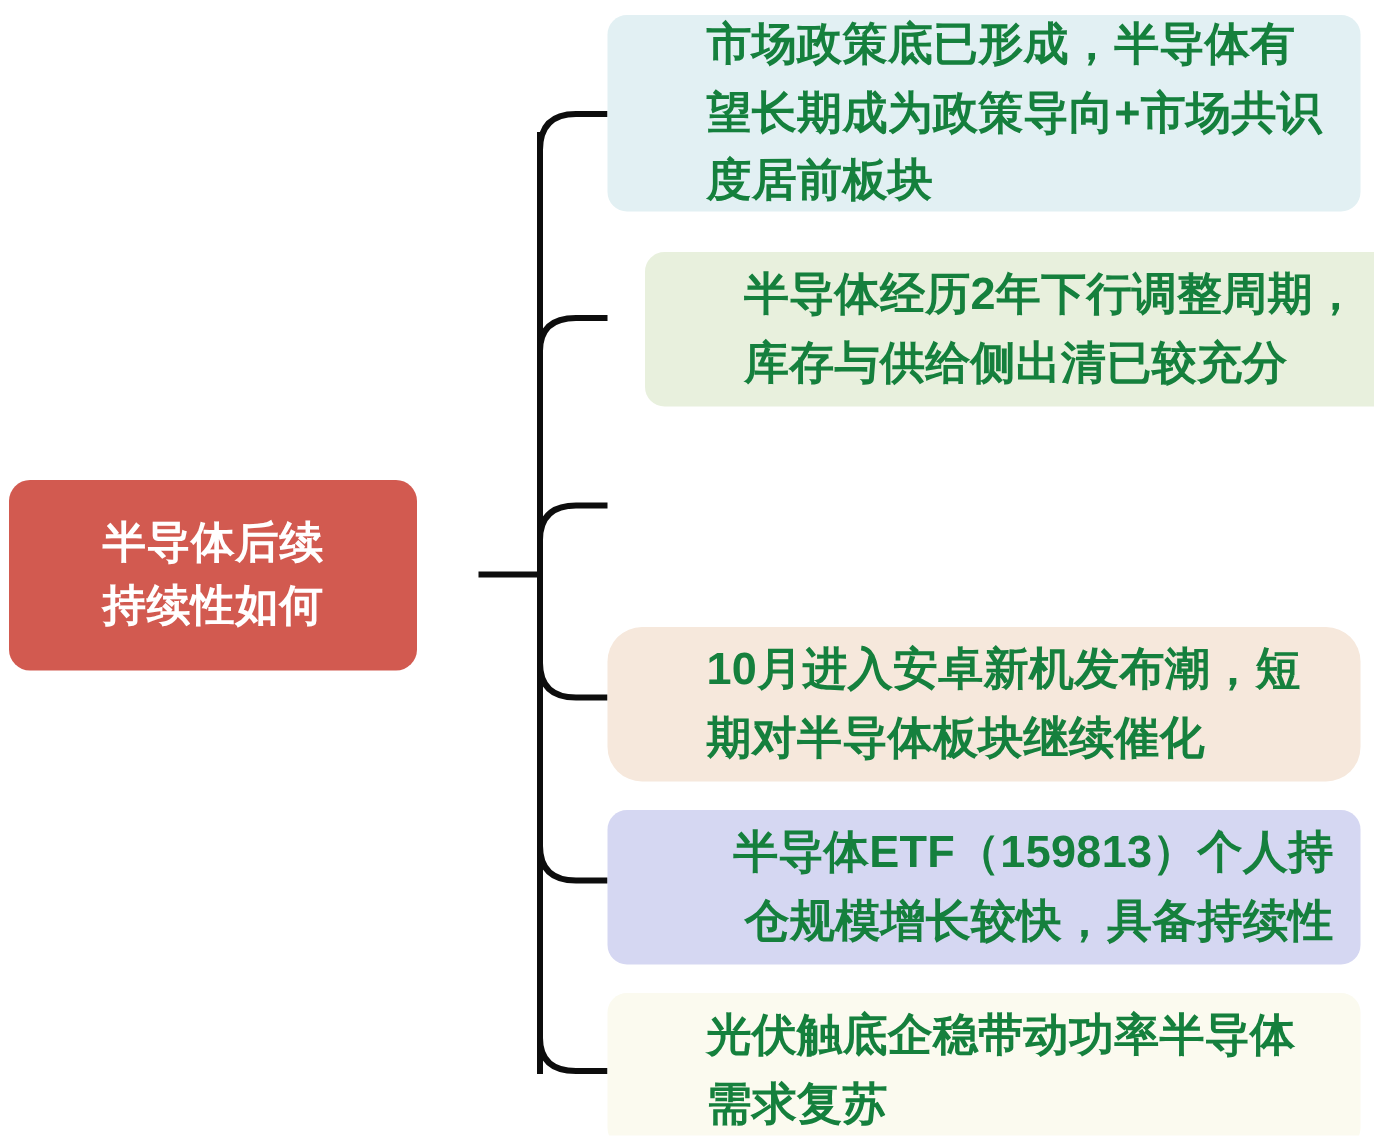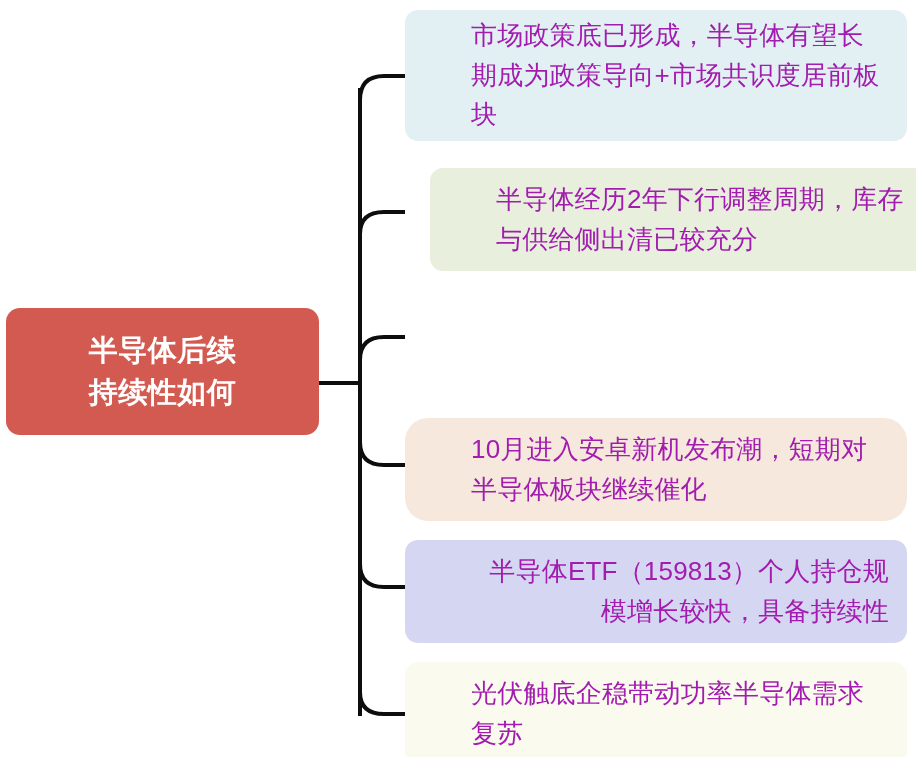--- a/index.html
+++ b/index.html
@@ -23,22 +23,22 @@
     position: absolute;
     left: 0;
     top: 0;
     width: 916px;
     height: 757px;
     pointer-events: none;
   }
   .root-node {
     position: absolute;
     left: 6px;
-    top: 308px;
-    width: 313px;
+    top: 320px;
+    width: 272px;
     height: 127px;
     border-radius: 14px;
     background: #d25a50;
     display: flex;
     align-items: center;
     justify-content: center;
     box-sizing: border-box;
   }
   .root-label {
     color: #ffffff;
@@ -52,23 +52,23 @@
   .branch-node {
     position: absolute;
     left: 405px;
     width: 502px;
     border-radius: 13px;
     box-sizing: border-box;
     display: flex;
     align-items: center;
   }
   .branch-label {
-    color: #a21caf;
-    font-size: 26px;
-    font-weight: normal;
+    color: #15803d;
+    font-size: 30px;
+    font-weight: bold;
     line-height: 1.53;
     letter-spacing: 0.2px;
     padding: 0 18px 0 66px;
     box-sizing: border-box;
     width: 100%;
   }
   .branch-1 { top: 10px;  height: 131px; background: #e2f0f3; }
   .branch-2 { top: 168px; height: 103px; background: #e8f0dd; margin-left: 25px; }
   .branch-3 { top: 293px; height: 103px; background: #f6e0e0; }
   .branch-4 { top: 418px; height: 103px; background: #f6e8dc; border-radius: 23px; }

